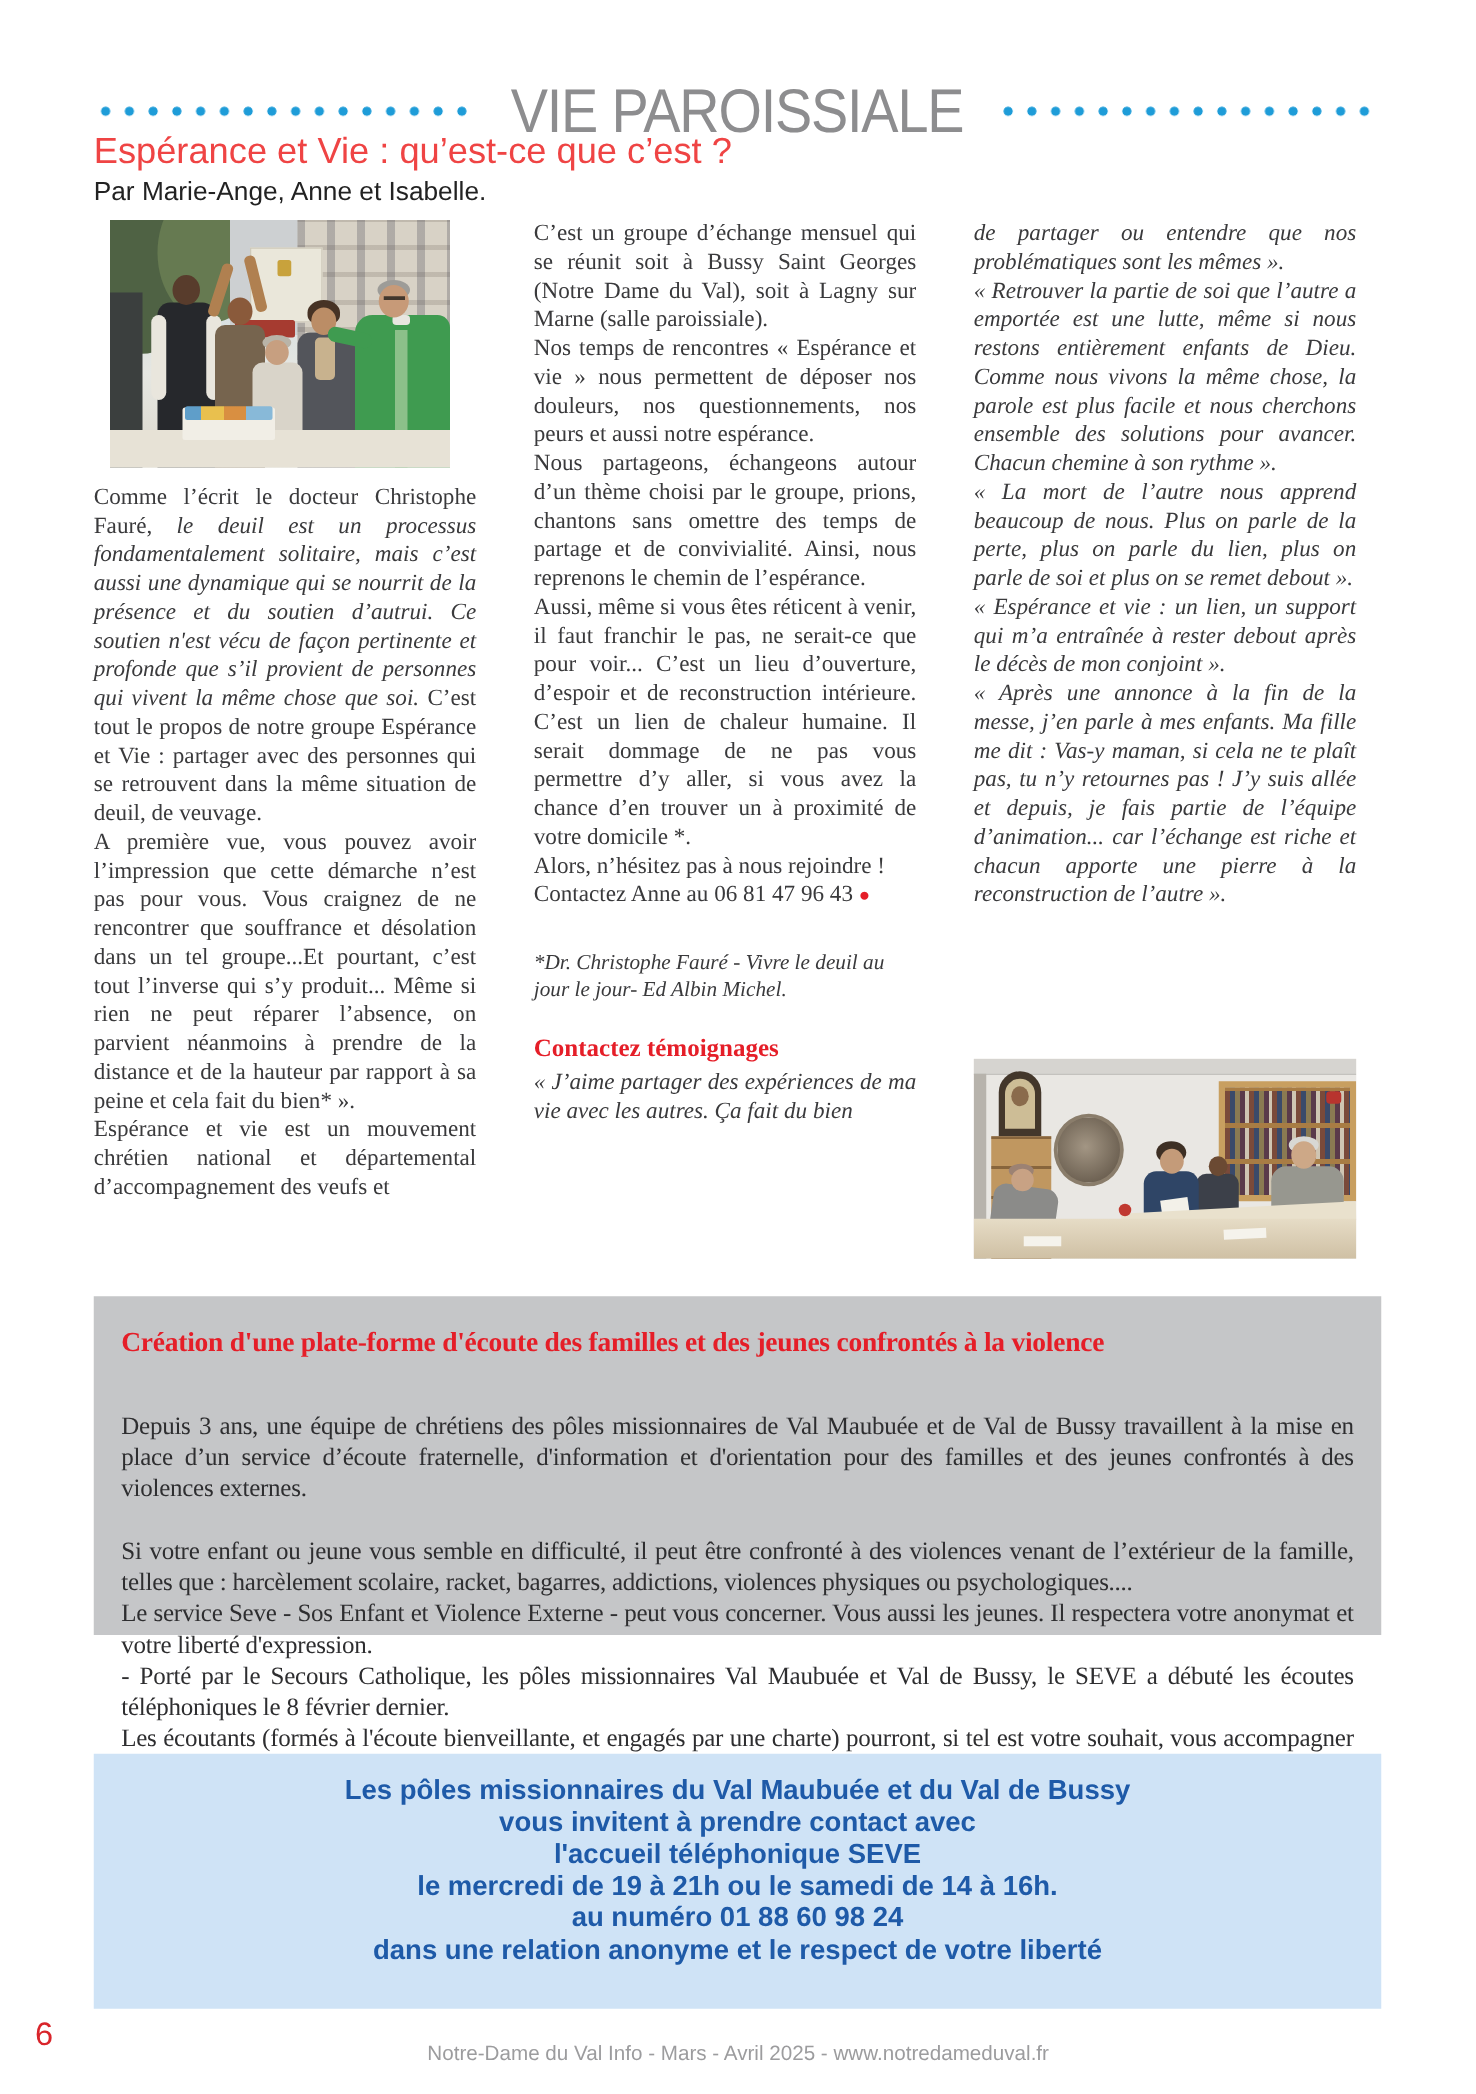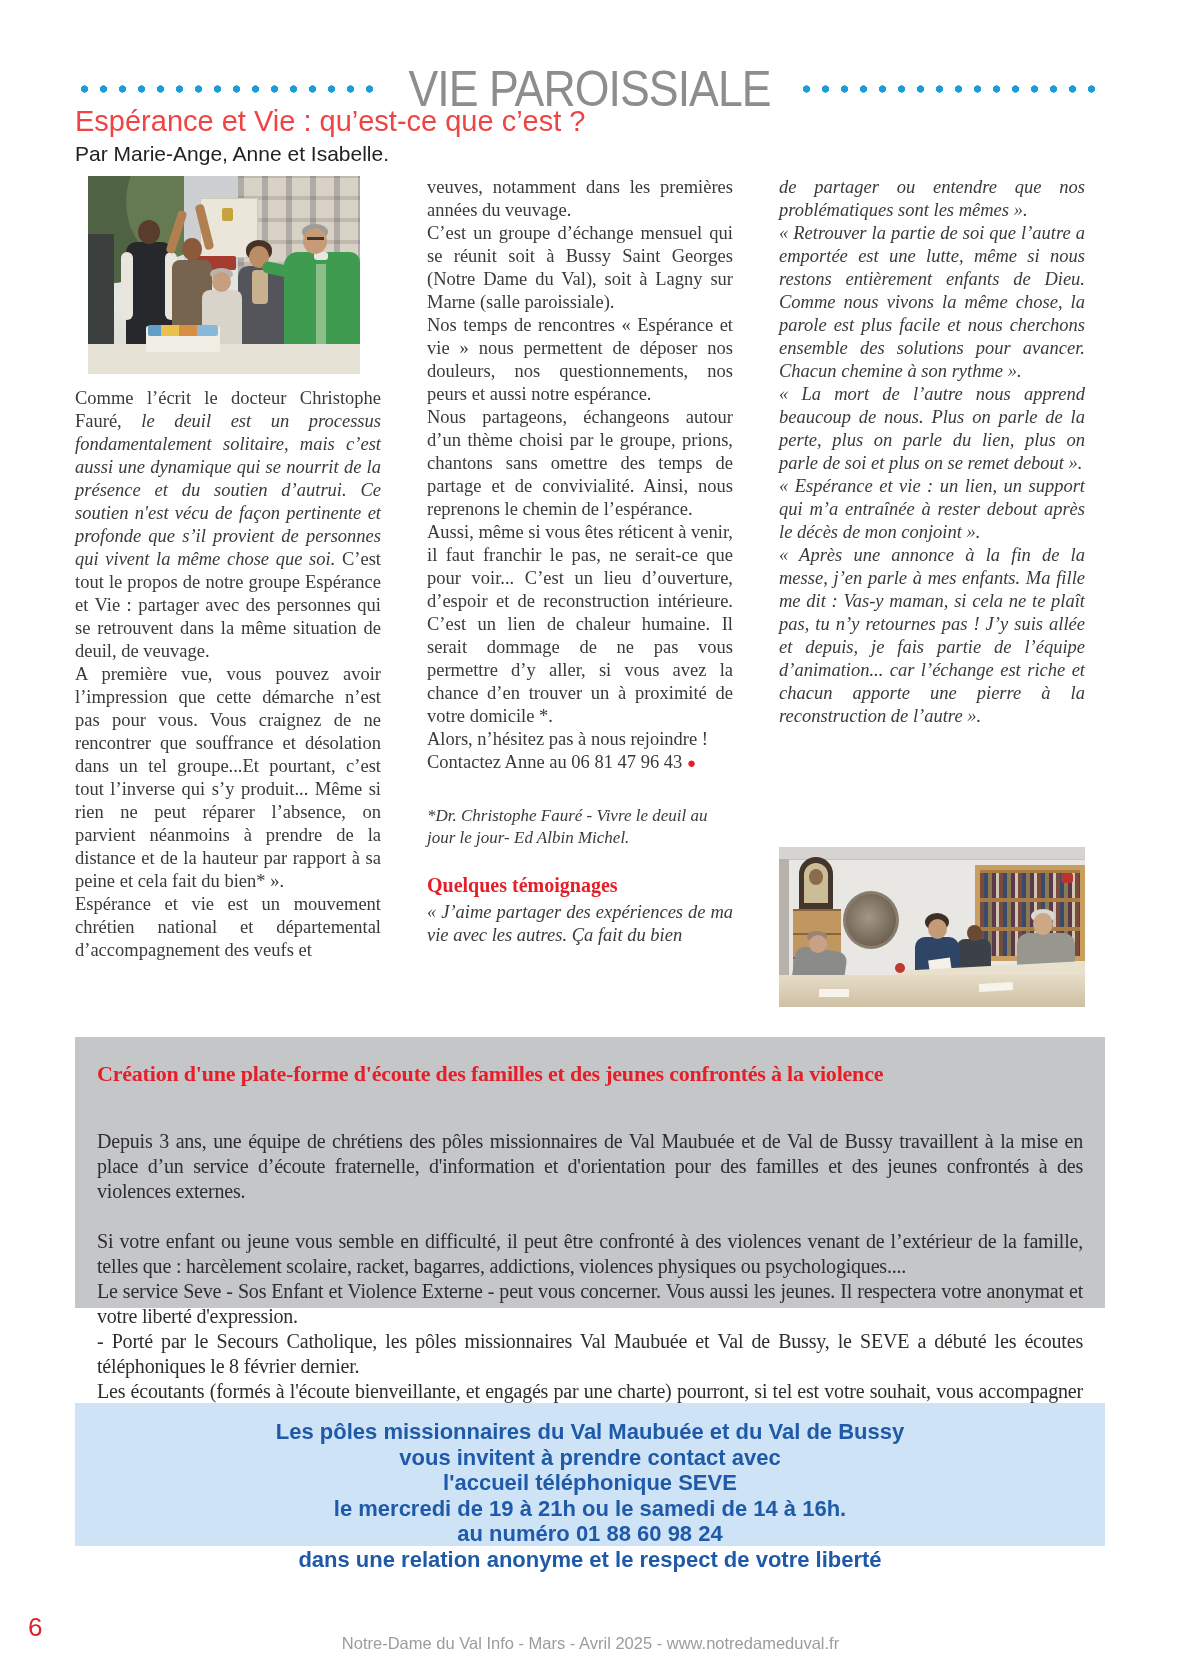--- a/index.html
+++ b/index.html
@@ -108,21 +108,21 @@
   .ph2-flower{left:116px;bottom:34px;width:10px;height:10px;background:#c0392f;border-radius:50%;}
 
   
   .gray-box{position:absolute;left:75px;top:1037px;width:1030px;height:271px;background:var(--gray-box-bg);
       box-sizing:border-box;padding:24px 22px 1px 22px;font-family:Liberation Serif, serif;}
   .gray-heading{margin:0 0 42px 0;font-size:22px;line-height:26px;font-weight:700;color:var(--heading-red);letter-spacing:-.2px;}
   .gray-box p{margin:0;font-size:20px;line-height:25px;color:#2e2e30;text-align:justify;letter-spacing:-.2px;}
   .gray-box p.sp{margin-bottom:25px;}
 
   
-  .blue-box{position:absolute;left:75px;top:1403px;width:1030px;height:143px;background:var(--blue-box-bg);
+  .blue-box{position:absolute;left:75px;top:1403px;width:1030px;height:204px;background:var(--blue-box-bg);
       box-sizing:border-box;padding-top:16px;text-align:center;font-family:"Liberation Sans",sans-serif;
       font-weight:700;font-size:22px;line-height:25.5px;color:var(--blue-box-text);}
 
   
   .page-number{position:absolute;left:28px;top:1612px;font-family:"Liberation Sans",sans-serif;
       font-size:26px;color:var(--page-red);}
   .footer-text{position:absolute;left:0;right:0;top:1634px;text-align:center;
       font-family:"Liberation Sans",sans-serif;font-size:16.5px;color:var(--footer-gray);}
 </style>
 </head>
@@ -176,28 +176,27 @@
         <div class="ph1-table"></div>
         <div class="ph1-cake"></div>
         <div class="ph1-caketop"></div>
       </div>
       <p><span>Comme l’écrit le docteur Christophe Fauré, </span><em>le deuil est un processus fondamentalement solitaire, mais c’est aussi une dynamique qui se nourrit de la présence et du soutien d’autrui. Ce soutien n'est vécu de façon pertinente et profonde que s’il provient de personnes qui vivent la même chose que soi.</em><span> C’est tout le propos de notre groupe Espérance et Vie : partager avec des personnes qui se retrouvent dans la même situation de deuil, de veuvage.</span></p>
       <p>A première vue, vous pouvez avoir l’impression que cette démarche n’est pas pour vous. Vous craignez de ne rencontrer que souffrance et désolation dans un tel groupe...Et pourtant, c’est tout l’inverse qui s’y produit... Même si rien ne peut réparer l’absence, on parvient néanmoins à prendre de la distance et de la hauteur par rapport à sa peine et cela fait du bien* ».</p>
       <p>Espérance et vie est un mouvement chrétien national et départemental d’accompagnement des veufs et</p>
     </div>
 
     <div class="col">
-      <p>veuves, notamment dans les premières années du veuvage.</p>
       <p>C’est un groupe d’échange mensuel qui se réunit soit à Bussy Saint Georges (Notre Dame du Val), soit à Lagny sur Marne (salle paroissiale).</p>
       <p>Nos temps de rencontres « Espérance et vie » nous permettent de déposer nos douleurs, nos questionnements, nos peurs et aussi notre espérance.</p>
       <p>Nous partageons, échangeons autour d’un thème choisi par le groupe, prions, chantons sans omettre des temps de partage et de convivialité. Ainsi, nous reprenons le chemin de l’espérance.</p>
       <p>Aussi, même si vous êtes réticent à venir, il faut franchir le pas, ne serait-ce que pour voir... C’est un lieu d’ouverture, d’espoir et de reconstruction intérieure. C’est un lien de chaleur humaine. Il serait dommage de ne pas vous permettre d’y aller, si vous avez la chance d’en trouver un à proximité de votre domicile *.</p>
       <p><span>Alors, n’hésitez pas à nous rejoindre !</span><br><span>Contactez Anne au 06 81 47 96 43 </span><span class="red-dot">●</span></p>
       <p class="footnote"><em>*Dr. Christophe Fauré - Vivre le deuil au jour le jour- Ed Albin Michel.</em></p>
-      <h3 class="testimonials-heading">Quelques témoignages</h3>
+      <h3 class="testimonials-heading">Contactez témoignages</h3>
       <p class="italic">« J’aime partager des expériences de ma vie avec les autres. Ça fait du bien</p>
     </div>
 
     <div class="col col3">
       <p class="italic">de partager ou entendre que nos problématiques sont les mêmes ».</p>
       <p class="italic">« Retrouver la partie de soi que l’autre a emportée est une lutte, même si nous restons entièrement enfants de Dieu. Comme nous vivons la même chose, la parole est plus facile et nous cherchons ensemble des solutions pour avancer. Chacun chemine à son rythme ».</p>
       <p class="italic">« La mort de l’autre nous apprend beaucoup de nous. Plus on parle de la perte, plus on parle du lien, plus on parle de soi et plus on se remet debout ».</p>
       <p class="italic">« Espérance et vie : un lien, un support qui m’a entraînée à rester debout après le décès de mon conjoint ».</p>
       <p class="italic">« Après une annonce à la fin de la messe, j’en parle à mes enfants. Ma fille me dit : Vas-y maman, si cela ne te plaît pas, tu n’y retournes pas ! J’y suis allée et depuis, je fais partie de l’équipe d’animation... car l’échange est riche et chacun apporte une pierre à la reconstruction de l’autre ».</p>
       <div class="photo photo2">

